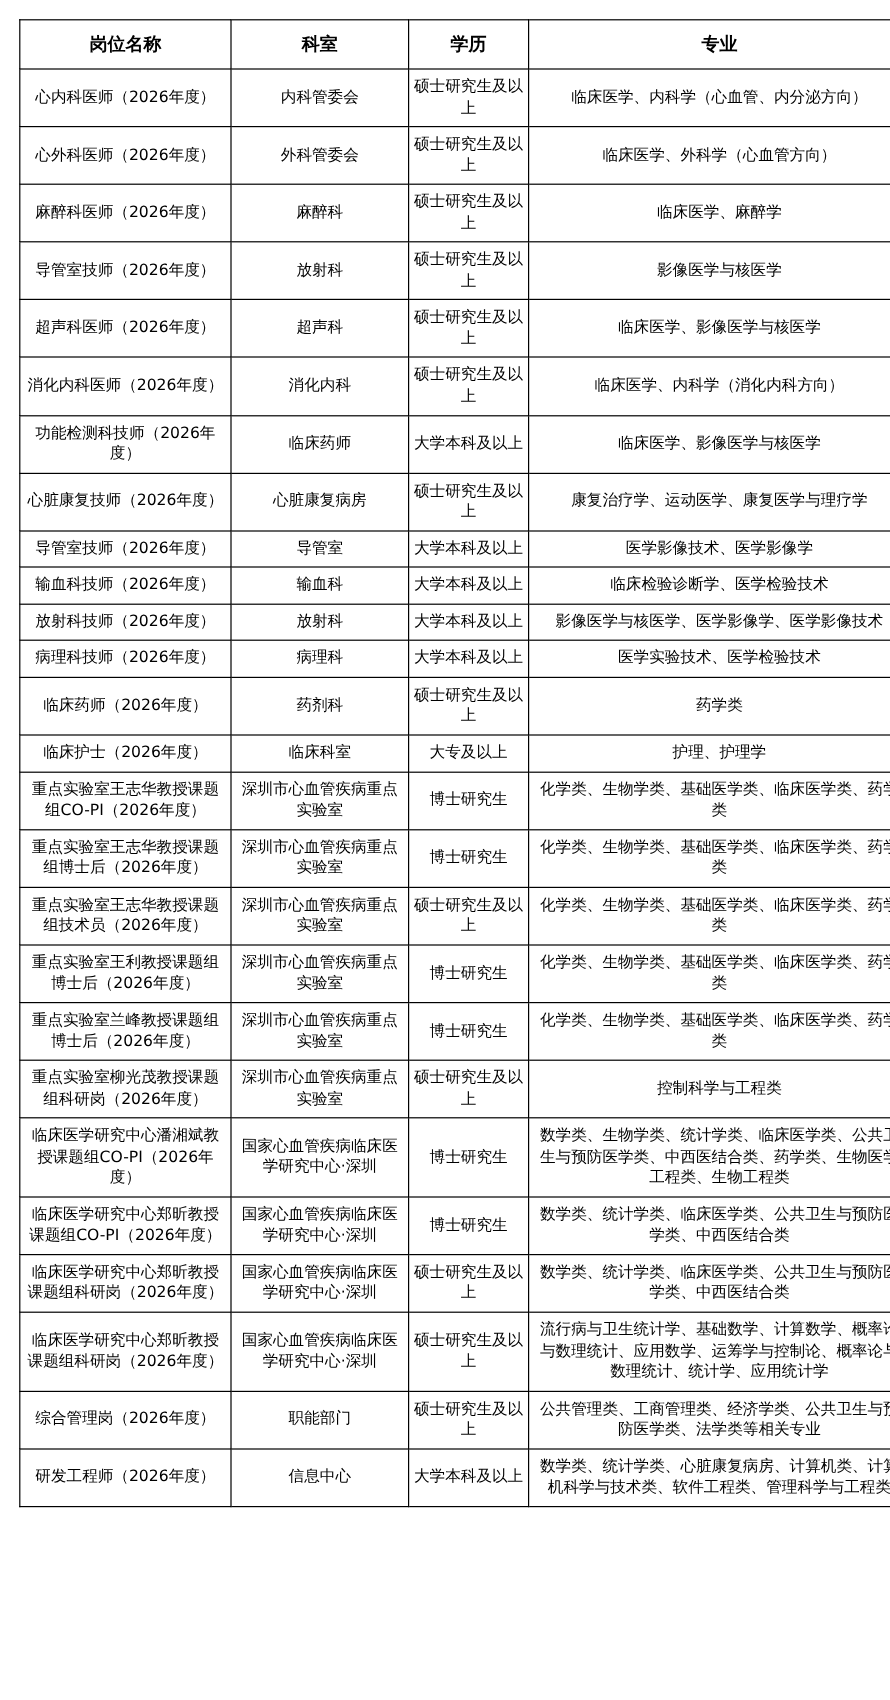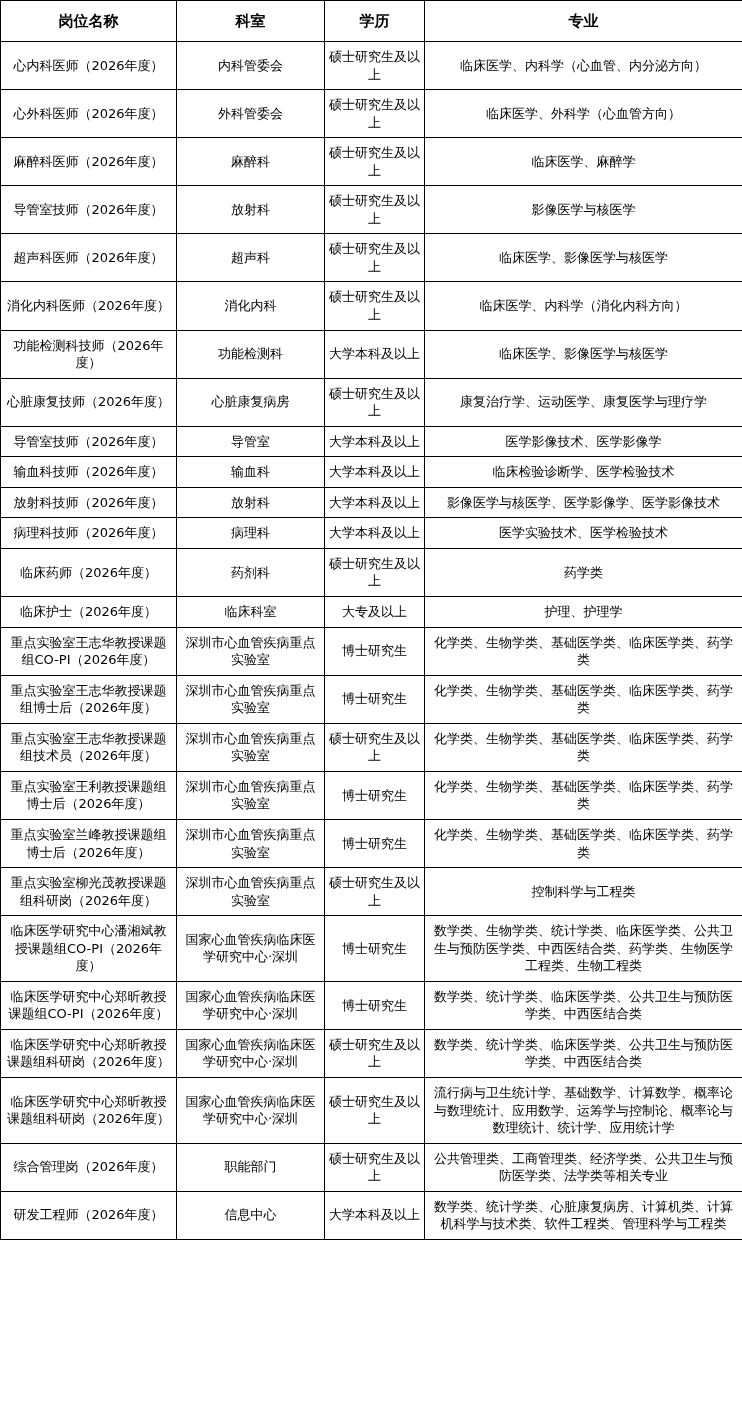--- a/index.html
+++ b/index.html
@@ -8,21 +8,21 @@
     background: #ffffff;
   }
   body {
     width: 742px;
     font-family: "DejaVu Sans", "Liberation Sans", sans-serif;
     color: #000000;
   }
   .table-wrap {
     width: 742px;
     box-sizing: border-box;
-    padding: 0;
+    padding: 16px;
   }
   table.job-table {
     border-collapse: collapse;
     width: 742px;
     table-layout: fixed;
   }
   table.job-table col.c0 { width: 176px; }
   table.job-table col.c1 { width: 148px; }
   table.job-table col.c2 { width: 100px; }
   table.job-table col.c3 { width: 318px; }
@@ -101,21 +101,21 @@
           <td class="col-major">临床医学、影像医学与核医学</td>
         </tr>
         <tr>
           <td class="col-post">消化内科医师（2026年度）</td>
           <td class="col-dept">消化内科</td>
           <td class="col-edu">硕士研究生及以上</td>
           <td class="col-major">临床医学、内科学（消化内科方向）</td>
         </tr>
         <tr>
           <td class="col-post">功能检测科技师（2026年度）</td>
-          <td class="col-dept">功能检测科</td>
+          <td class="col-dept">临床药师</td>
           <td class="col-edu">大学本科及以上</td>
           <td class="col-major">临床医学、影像医学与核医学</td>
         </tr>
         <tr>
           <td class="col-post">心脏康复技师（2026年度）</td>
           <td class="col-dept">心脏康复病房</td>
           <td class="col-edu">硕士研究生及以上</td>
           <td class="col-major">康复治疗学、运动医学、康复医学与理疗学</td>
         </tr>
         <tr>

